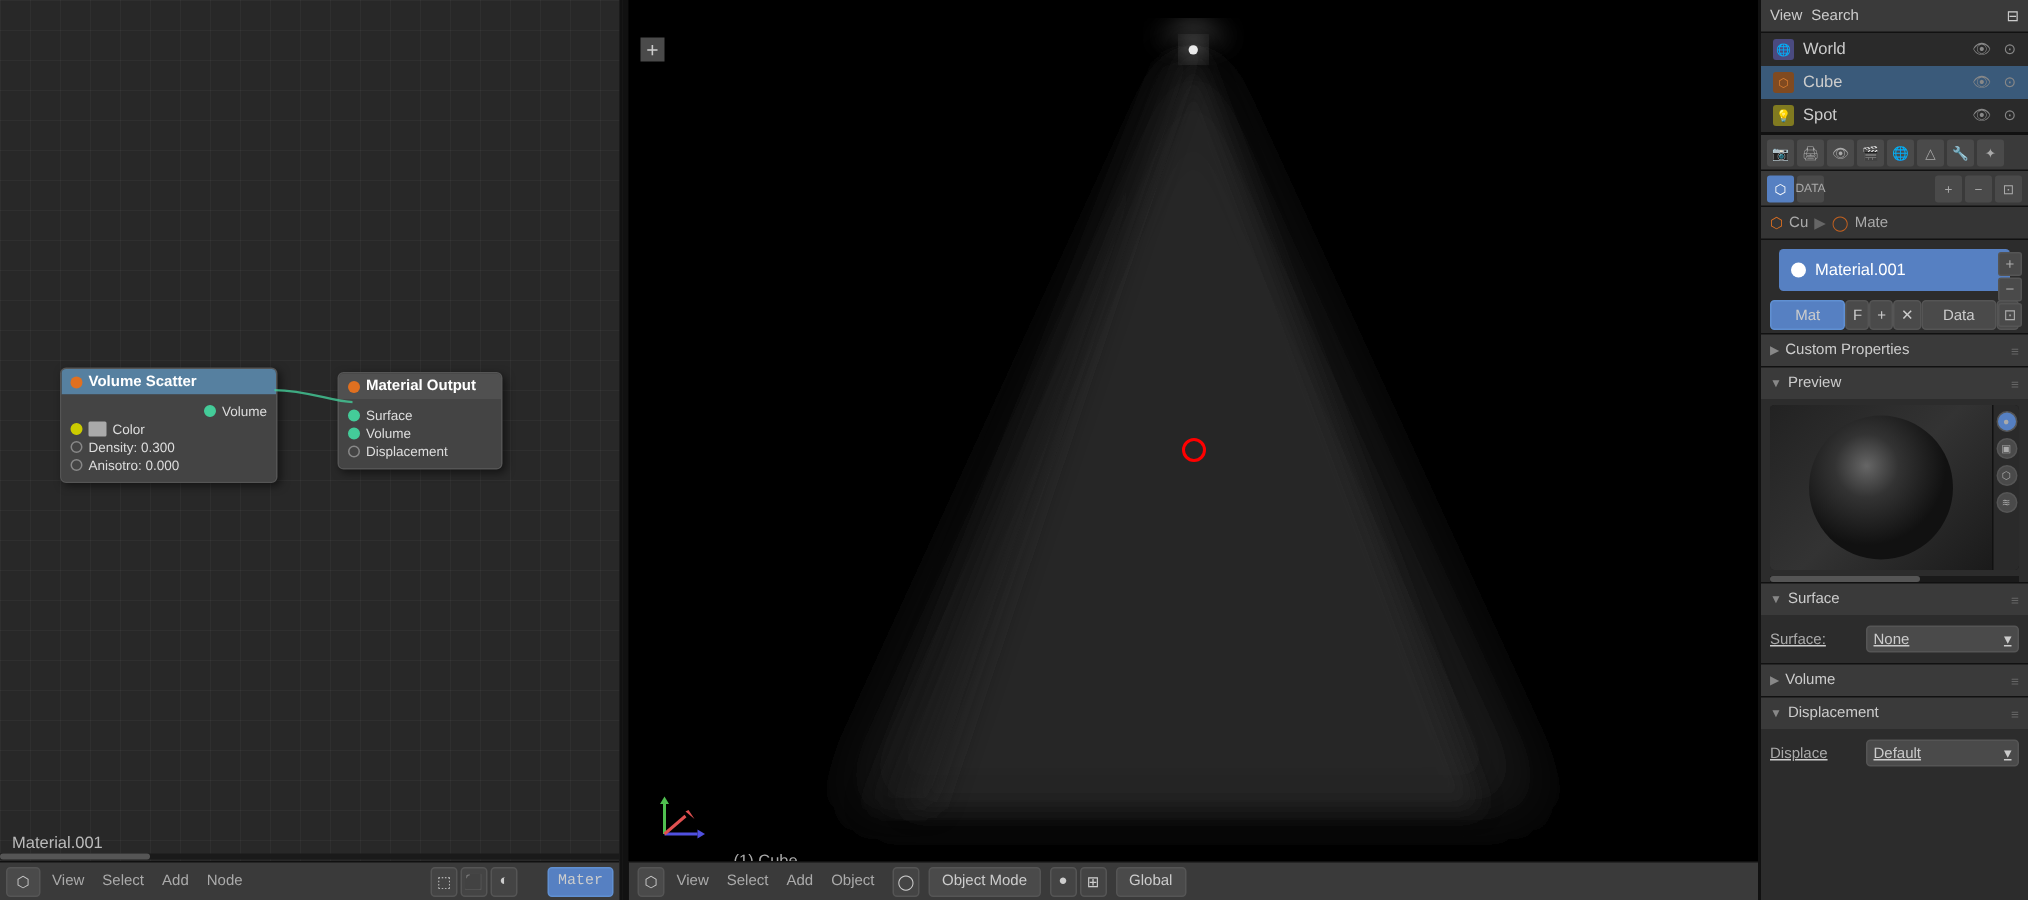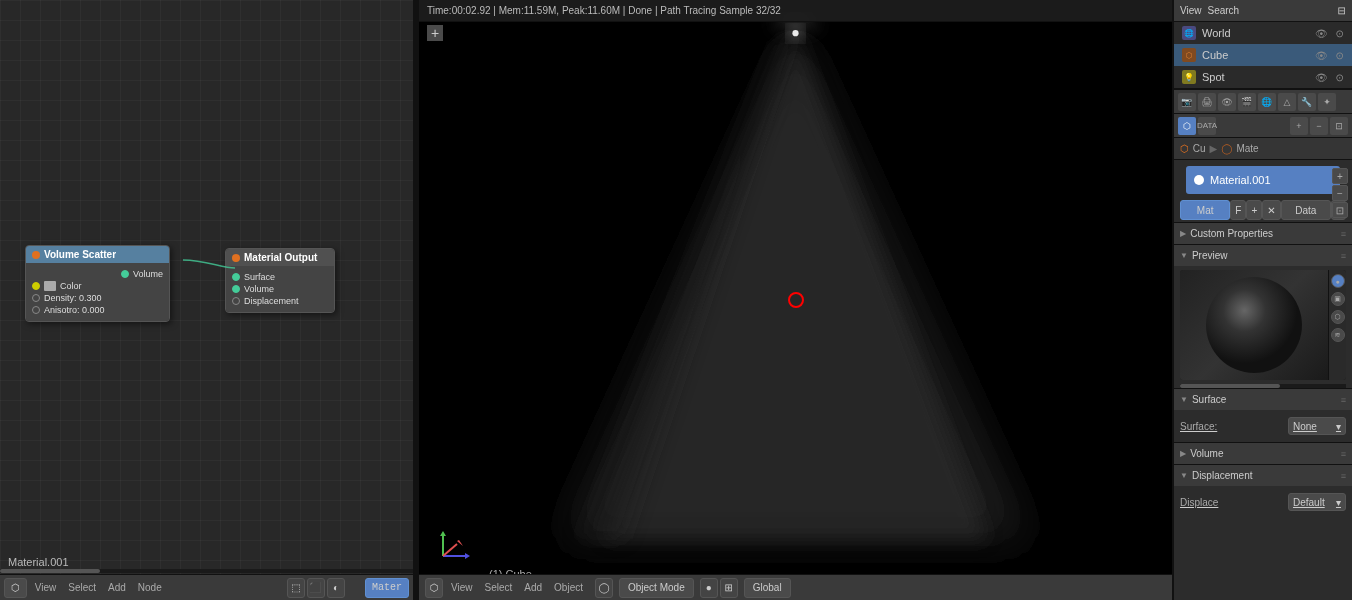--- a/index.html
+++ b/index.html
@@ -132,21 +132,21 @@
       flex-shrink: 0;
     }
 
     .socket.green { border-color: #4c9; background: #4c9; }
     .socket.yellow { border-color: #cc0; background: #cc0; }
     .socket.gray { border-color: #888; }
     .socket.right { margin-left: auto; }
 
     
     .volume-scatter-node {
-      left: 25px;
+      left: 40px;
       top: 245px;
       width: 145px;
       background: #3a3a3a;
       border: 1px solid #555;
     }
 
     .volume-scatter-node .node-header {
       background: #5680a0;
     }
 
@@ -511,21 +511,20 @@
       background: #4a4a4a;
       border: 1px solid #555;
       border-radius: 3px;
       padding: 0 4px;
       font-size: 10px;
       color: #ccc;
       display: flex;
       align-items: center;
       justify-content: space-between;
       cursor: pointer;
-      margin-left: 44px;
     }
 
     
     .preview-scrollbar {
       height: 4px;
       background: #1a1a1a;
       margin: 0 6px;
     }
     .preview-scrollbar-thumb {
       width: 60%;
@@ -660,23 +659,20 @@
         <div class="toolbar-btn" style="background:#444;width:18px;padding:0;justify-content:center;">⬛</div>
         <div class="toolbar-btn" style="background:#444;width:18px;padding:0;justify-content:center;">◐</div>
       </div>
       <div class="toolbar-btn active" style="margin-left:16px;font-family:Liberation Mono, monospace;">Mater</div>
     </div>
   </div>
 
   <div style="width:4px;background:#111;flex-shrink:0;"></div>
 
   <div class="viewport">
-    <div class="viewport-header">
-      <span class="viewport-status">Time:00:02.92 | Mem:11.59M, Peak:11.60M | Done | Path Tracing Sample 32/32</span>
-    </div>
 
     <div class="viewport-add-btn">+</div>
 
     <div class="viewport-canvas">
       <svg class="rendered-scene" viewBox="0 0 730 578" preserveAspectRatio="xMidYMid slice">
 
         <rect width="730" height="578" fill="#000"></rect>
 
         <defs>
           <radialGradient id="spotGlow" cx="50%" cy="0%" r="80%">

